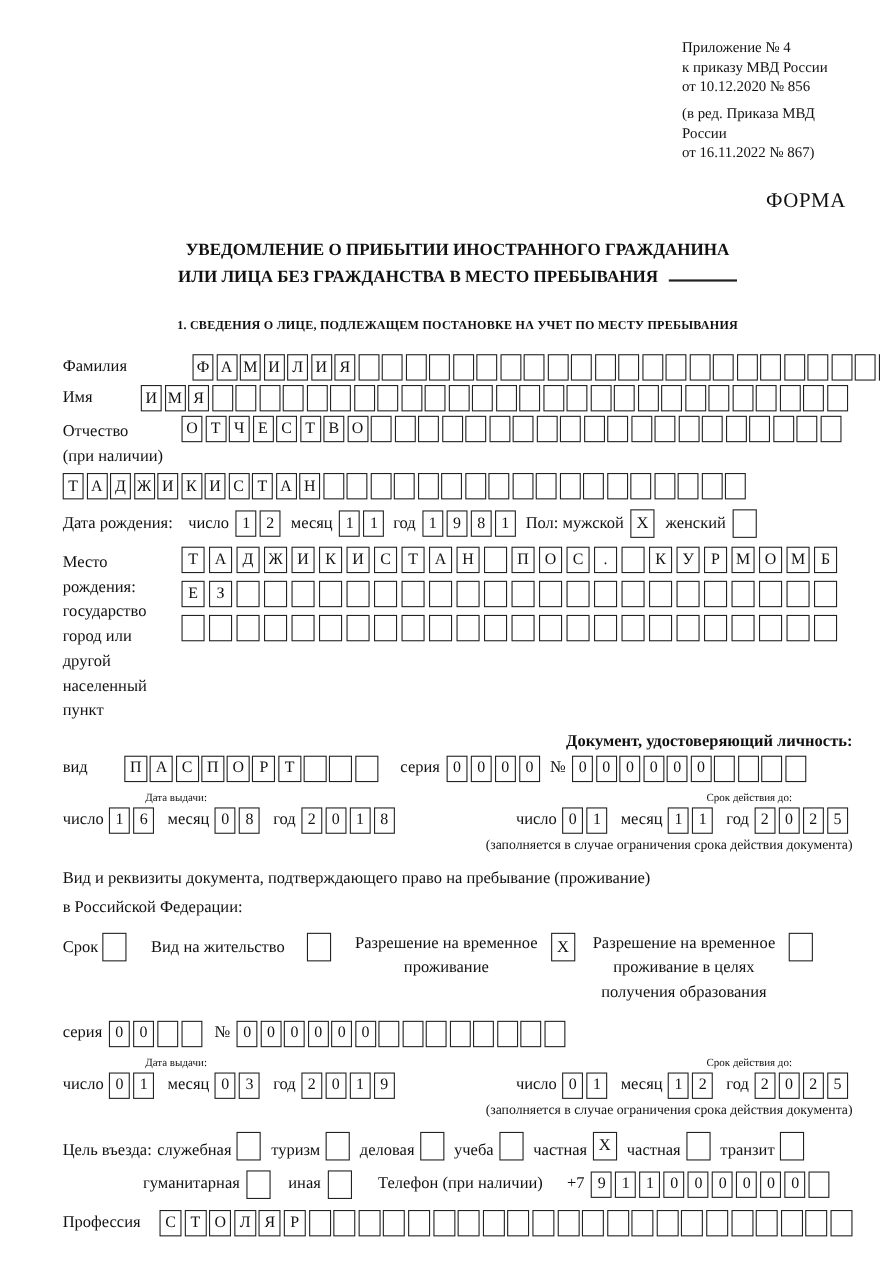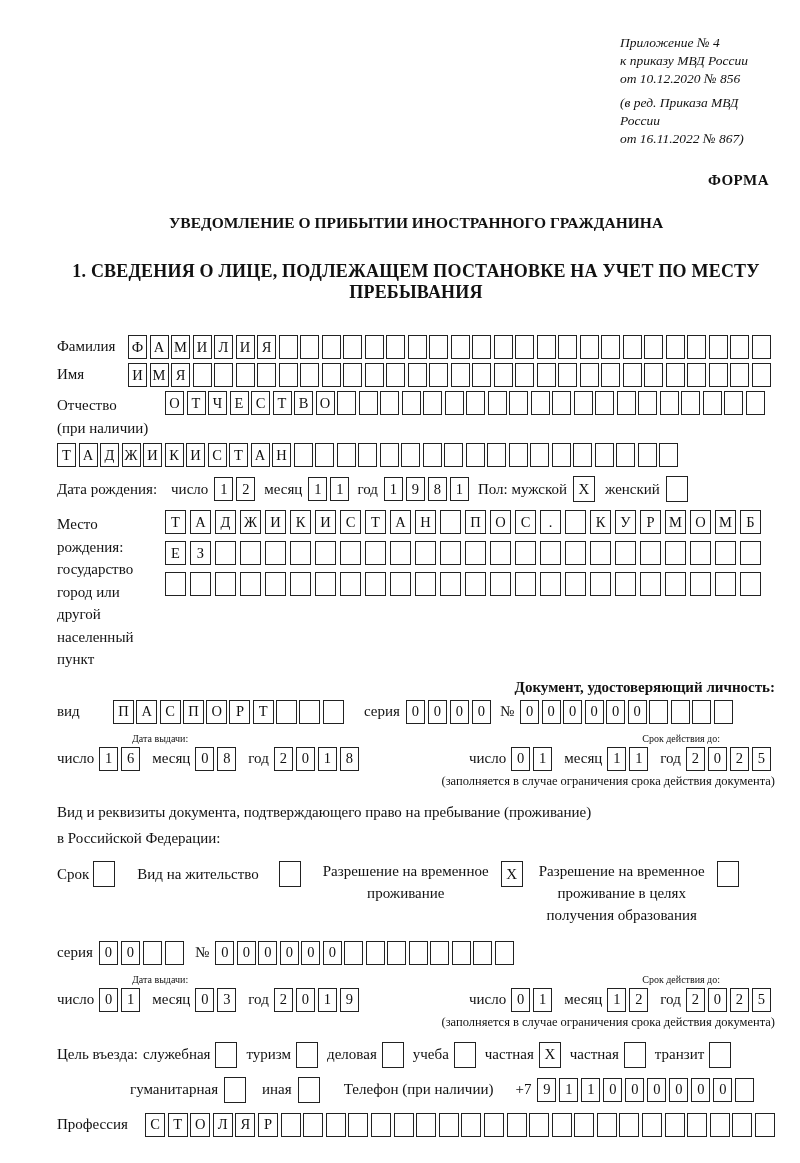--- a/index.html
+++ b/index.html
@@ -5,28 +5,28 @@
   * { box-sizing: border-box; margin: 0; padding: 0; }
   html,body { background:#ffffff; }
   body {
     width: 800px; height: 1163px; overflow: hidden;
     font-family: "Liberation Serif", "DejaVu Serif", serif;
     color: #111; font-size: 15px;
   }
   .page { padding: 34px 25px 0 57px; width: 800px; }
 
   
-  .appendix { margin-left: 563px; font-size: 13.5px; line-height: 1.35; font-style: italic; }
+  .appendix { margin-left: 563px; font-size: 13.5px; line-height: 1.35; }
   .appendix .gap { height: 5px; }
-  .forma { text-align: right; font-weight: bold; margin-top: 24px; font-size: 15px; letter-spacing: .5px; padding-right: 6px;}
+  .forma { text-align: right; font-weight: normal; margin-top: 24px; font-size: 19px; letter-spacing: .5px; padding-right: 6px;}
 
   
   .title { text-align: center; font-weight: bold; font-size: 15.5px; line-height: 1.55; margin-top: 22px; }
   .blank-line { display:inline-block; width: 62px; border-bottom: 2px solid #222; height: 14px; margin-left: 10px; }
-  .section-head { text-align: center; font-weight: bold; font-size: 18px; margin-top: 26px; letter-spacing: .2px; }
+  .section-head { text-align: center; font-weight: bold; font-size: 11px; margin-top: 26px; letter-spacing: .2px; }
 
   
   .row { display: flex; align-items: flex-start; margin-top: 4px; }
   .lbl { flex: none; padding-top: 3px; }
   .sublbl { line-height: 1.5; }
   .cells { display: flex; flex-wrap: nowrap; }
   .cell {
     flex: none; width: 19px; height: 24px; border: 1.6px solid #222;
     margin-right: 2.5px; display: inline-flex; align-items: center; justify-content: center;
     font-size: 14.5px; background:#fff;
@@ -61,21 +61,21 @@
   .dgroup .t { margin: 0 5px 0 0; }
   .dgroup .t2 { margin: 0 5px 0 9px; }
   .dg-left { width: 412px; flex:none; }
   .note { text-align: right; font-size: 12.5px; margin-top: 3px; }
 
   
   .opts { display: flex; align-items: flex-start; margin-top: 10px; }
   .opt-label { text-align: center; line-height: 1.45; }
   .doc-header { text-align:right; font-weight: bold; margin-top: 8px; }
 
-  .purpose-row { display:flex; align-items:center; margin-top: 12px; }
+  .purpose-row { display:flex; align-items:flex-end; margin-top: 12px; }
   .purpose-row .t { margin-right: 5px; }
   .purpose-row .cbox { margin-right: 9px; }
 
   .phone-row { display:flex; align-items:center; margin-top: 9px; margin-left: 73px; }
   .phone-row .t { margin-right: 6px; }
   .intro { margin-top: 10px; line-height: 1.75; }
 </style>
 </head>
 <body>
 
@@ -87,25 +87,26 @@
     <div>от 10.12.2020 № 856</div>
     <div class="gap"></div>
     <div>(в ред. Приказа МВД России</div>
     <div>от 16.11.2022 № 867)</div>
   </div>
 
   <div class="forma">ФОРМА</div>
 
   <div class="title">
     <div>УВЕДОМЛЕНИЕ О ПРИБЫТИИ ИНОСТРАННОГО ГРАЖДАНИНА</div>
+    <div><span>ИЛИ ЛИЦА БЕЗ ГРАЖДАНСТВА В МЕСТО ПРЕБЫВАНИЯ</span><span class="blank-line"></span></div>
   </div>
 
   <div class="section-head">1. СВЕДЕНИЯ О ЛИЦЕ, ПОДЛЕЖАЩЕМ ПОСТАНОВКЕ НА УЧЕТ ПО МЕСТУ ПРЕБЫВАНИЯ</div>
 
-  <div class="row" style="margin-top:32px;">
+  <div class="row" style="margin-top:20px;gap:47px;">
     <span class="lbl w71">Фамилия</span>
     <span class="cells">
         <span class="cell">Ф</span>
         <span class="cell">А</span>
         <span class="cell">М</span>
         <span class="cell">И</span>
         <span class="cell">Л</span>
         <span class="cell">И</span>
         <span class="cell">Я</span>
         <span class="cell"></span>

